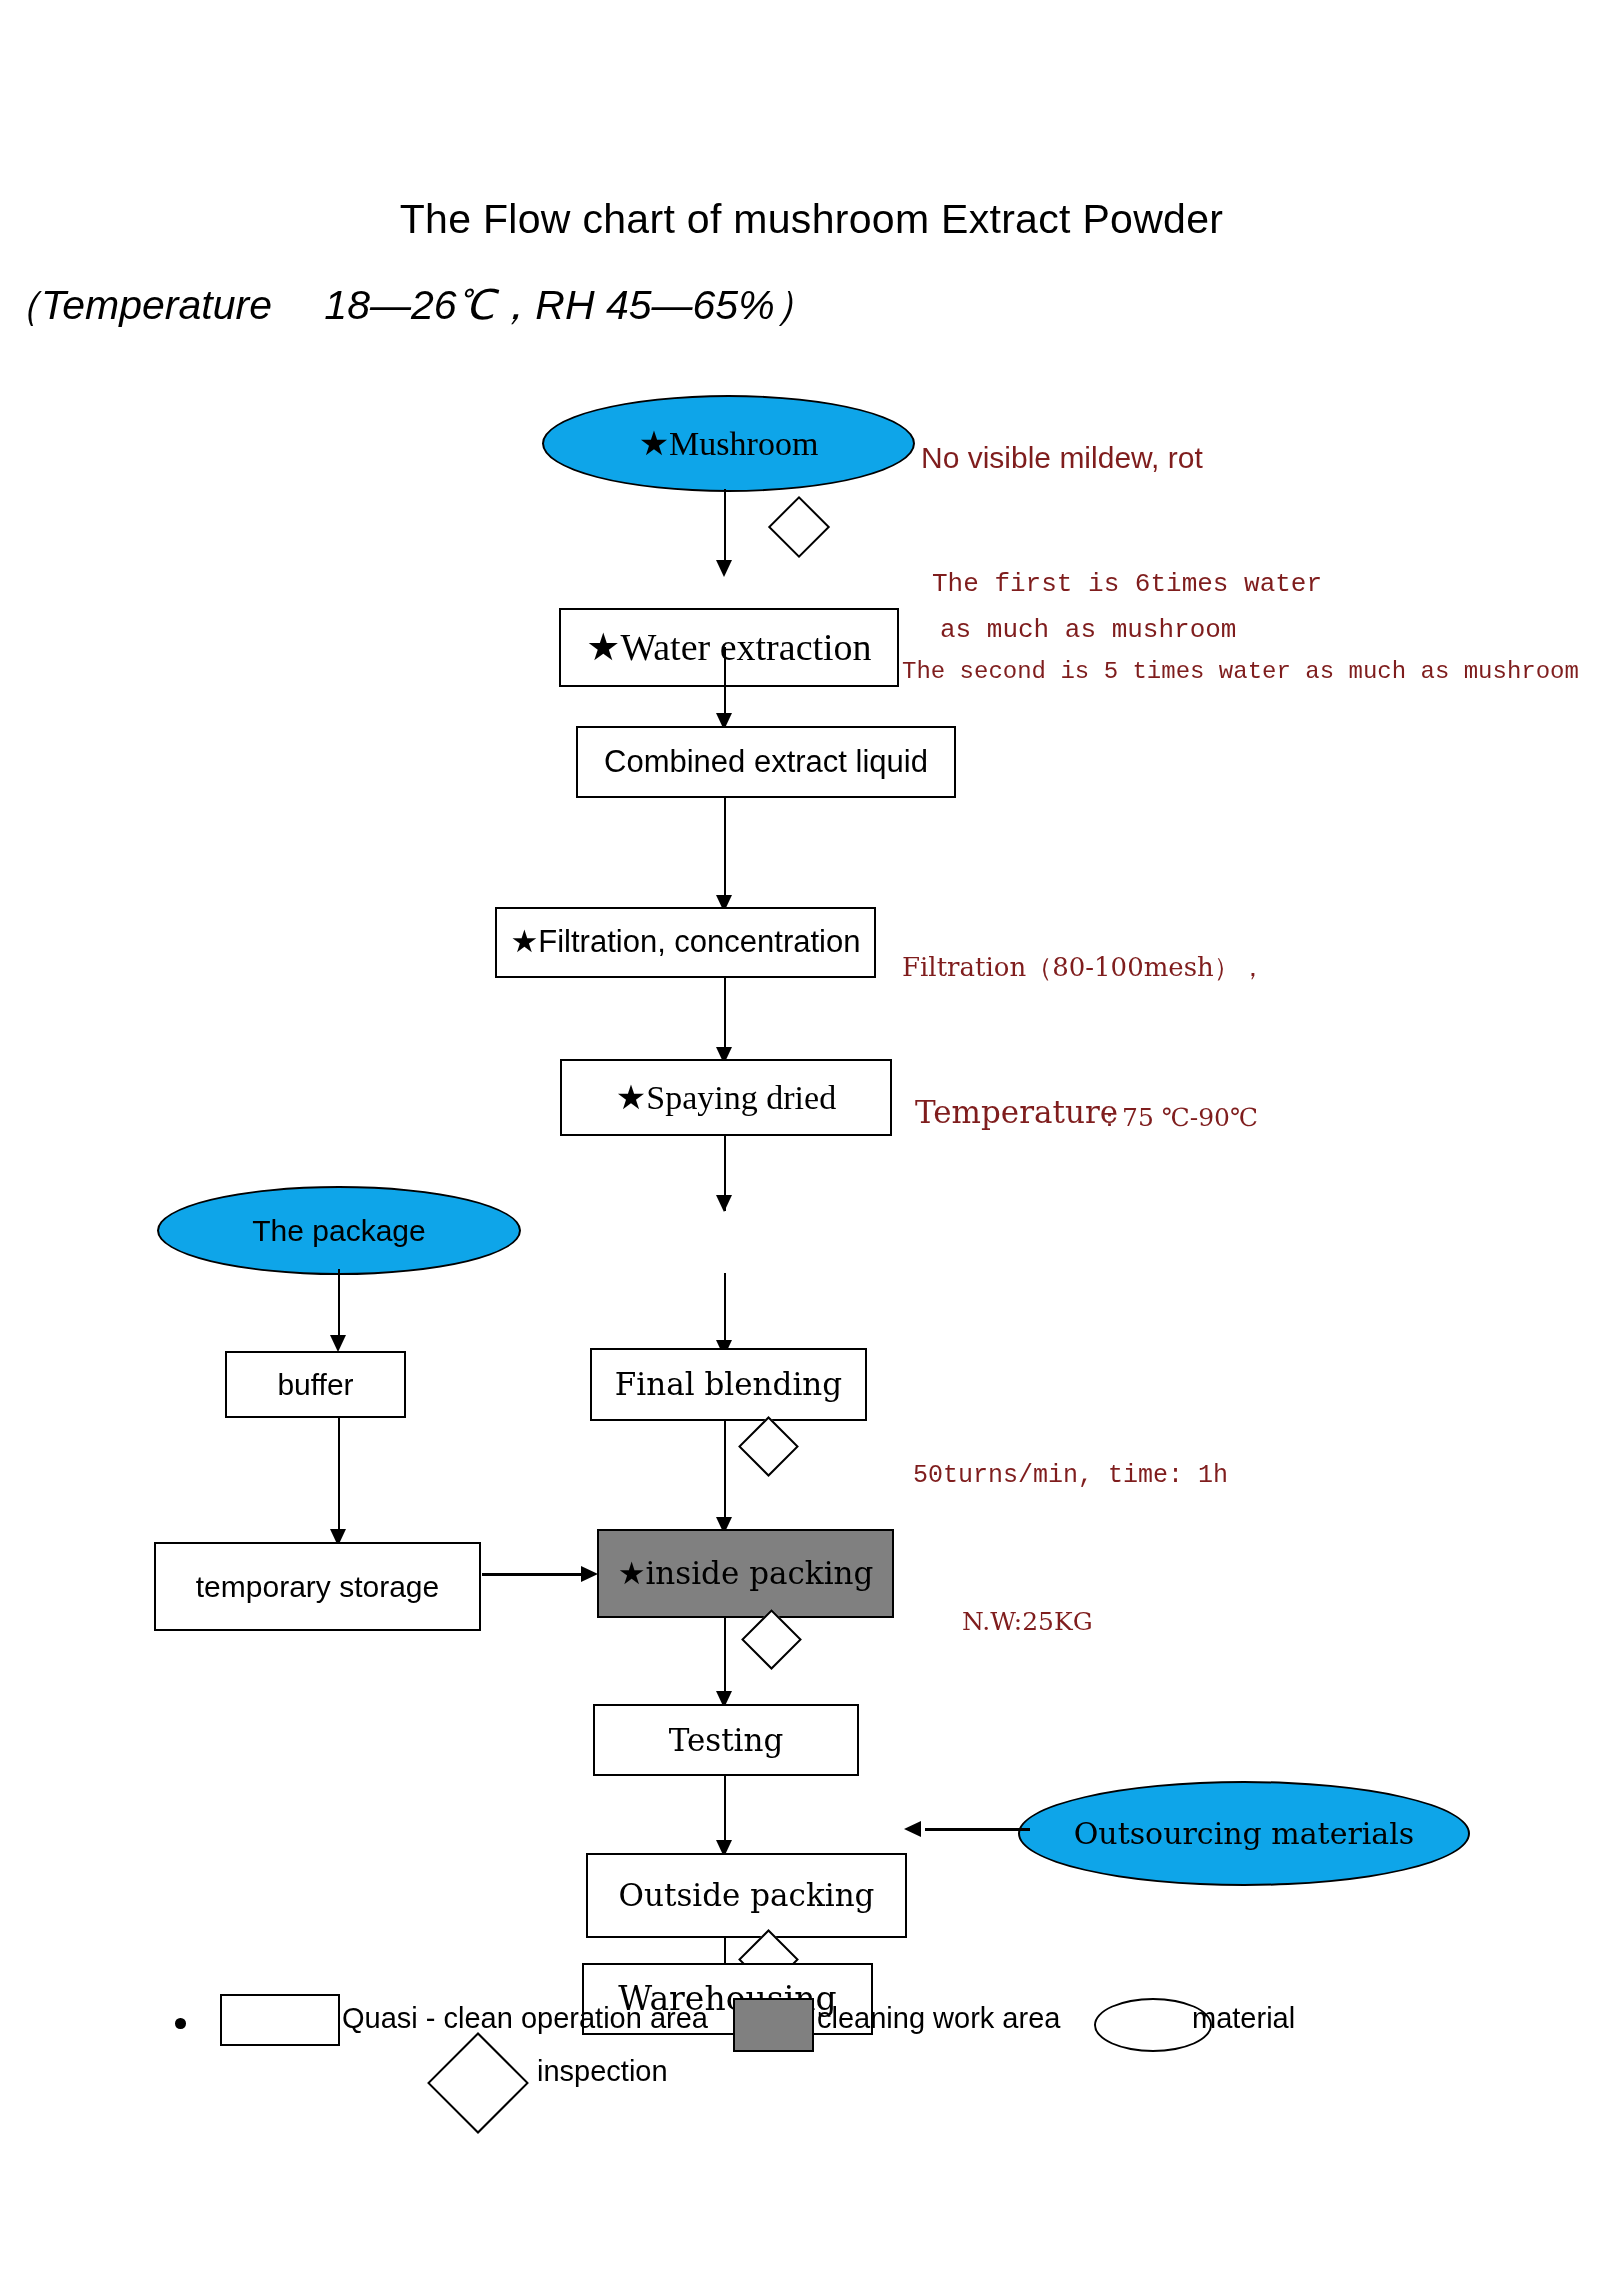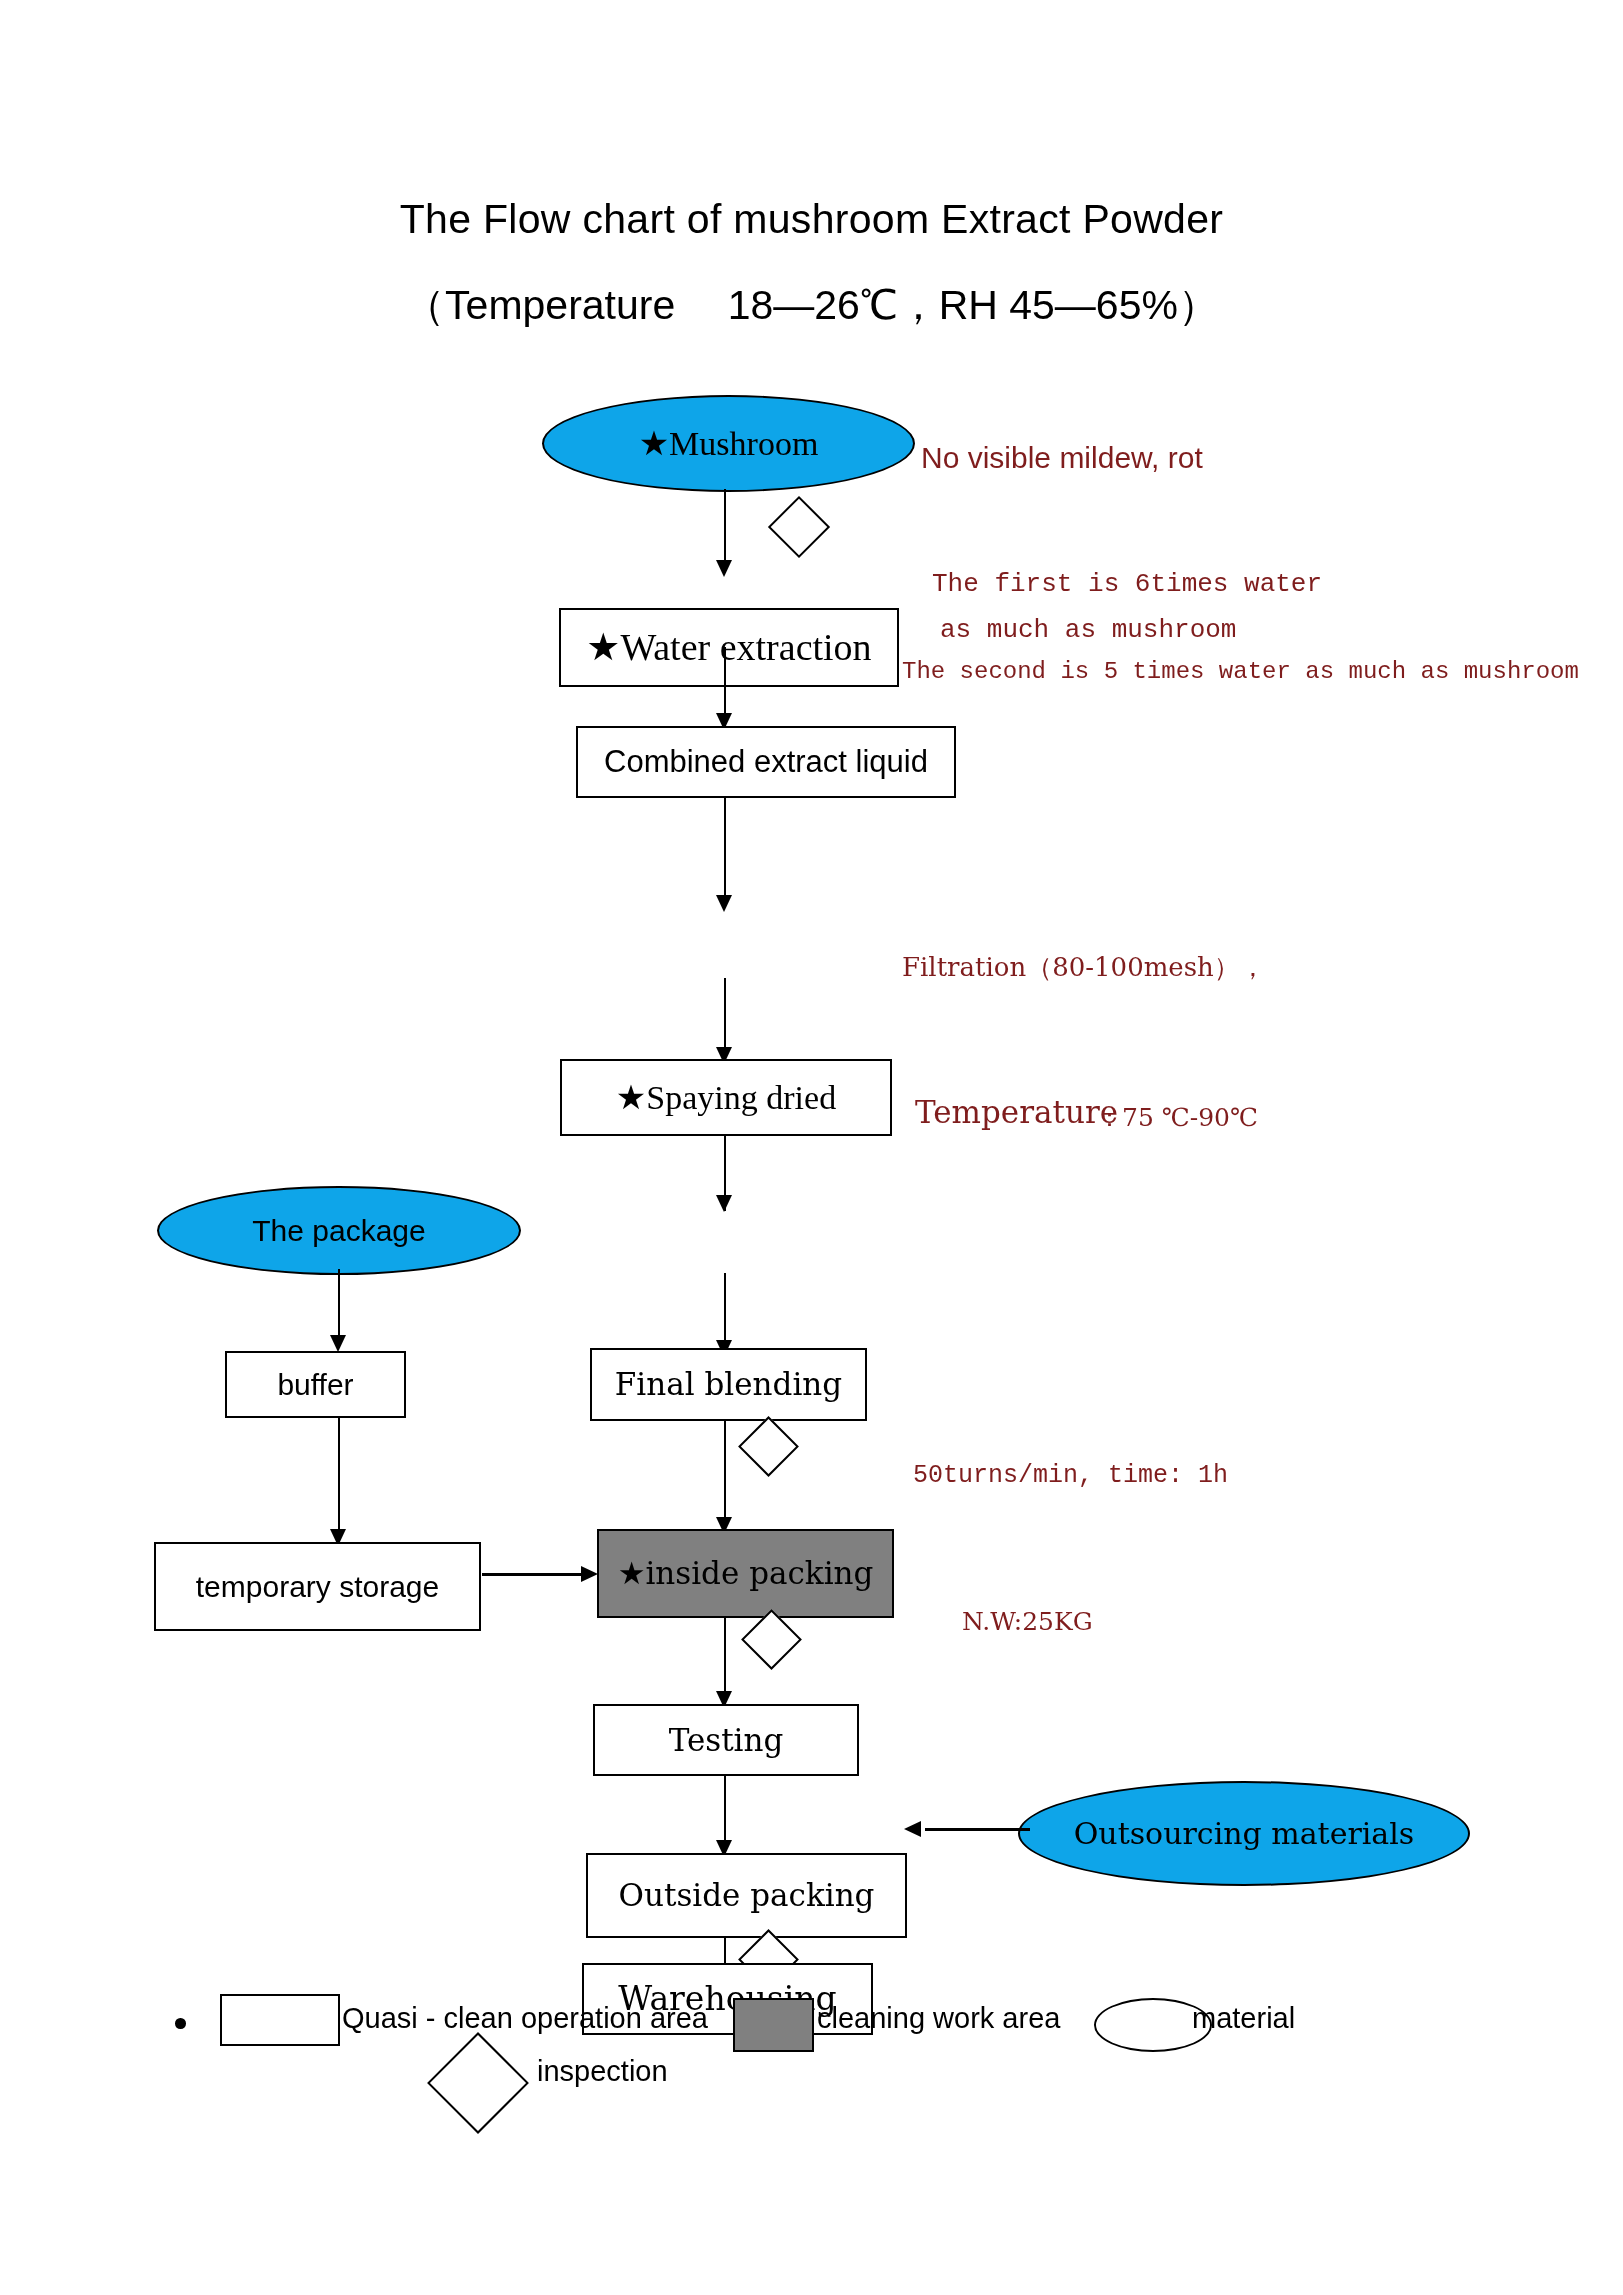--- a/index.html
+++ b/index.html
@@ -28,24 +28,25 @@
     font-family: "Liberation Sans", sans-serif;
     font-size: 41px;
     letter-spacing: 0.3px;
     white-space: pre;
   }
   .title-sub {
     position: absolute;
     left: 0;
     top: 278px;
     width: 1623px;
-    text-align: center;
+    text-align: left;
     font-family: "Liberation Sans", sans-serif;
     font-size: 41px;
     white-space: pre;
+    font-style: italic;
   }
 
   
   .node {
     position: absolute;
     box-sizing: border-box;
     display: flex;
     align-items: center;
     justify-content: center;
     text-align: center;
@@ -188,20 +189,21 @@
   <div class="annot f-mono" style="left:902px; top:658px; font-size:24px;">The second is 5 times water as much as mushroom</div>
 
   <div class="vline" style="left:724px; top:647px; height:79px;"></div>
   <div class="arrow-down" style="left:716px; top:713px;"></div>
 
   <div class="node rect f-sans" style="left:576px; top:726px; width:380px; height:72px; font-size:31px;">Combined extract liquid</div>
 
   <div class="vline" style="left:724px; top:798px; height:108px;"></div>
   <div class="arrow-down" style="left:716px; top:895px;"></div>
 
+  <div class="node rect f-sans" style="left:495px; top:907px; width:381px; height:71px; font-size:31px;">★Filtration, concentration</div>
   <div class="annot f-dserif" style="left:902px; top:950px; font-size:26px;">Filtration（80-100mesh），</div>
 
   <div class="vline" style="left:724px; top:978px; height:82px;"></div>
   <div class="arrow-down" style="left:716px; top:1047px;"></div>
 
   <div class="node rect f-serif" style="left:560px; top:1059px; width:332px; height:77px; font-size:34px;">★Spaying dried</div>
   <div class="annot f-dserif" style="left:915px; top:1094px; font-size:31px;">Temperature</div>
   <div class="annot f-dserif" style="left:1097px; top:1101px; font-size:25px;">：75 ℃-90℃</div>
 
   <div class="vline" style="left:724px; top:1136px; height:75px;"></div>

